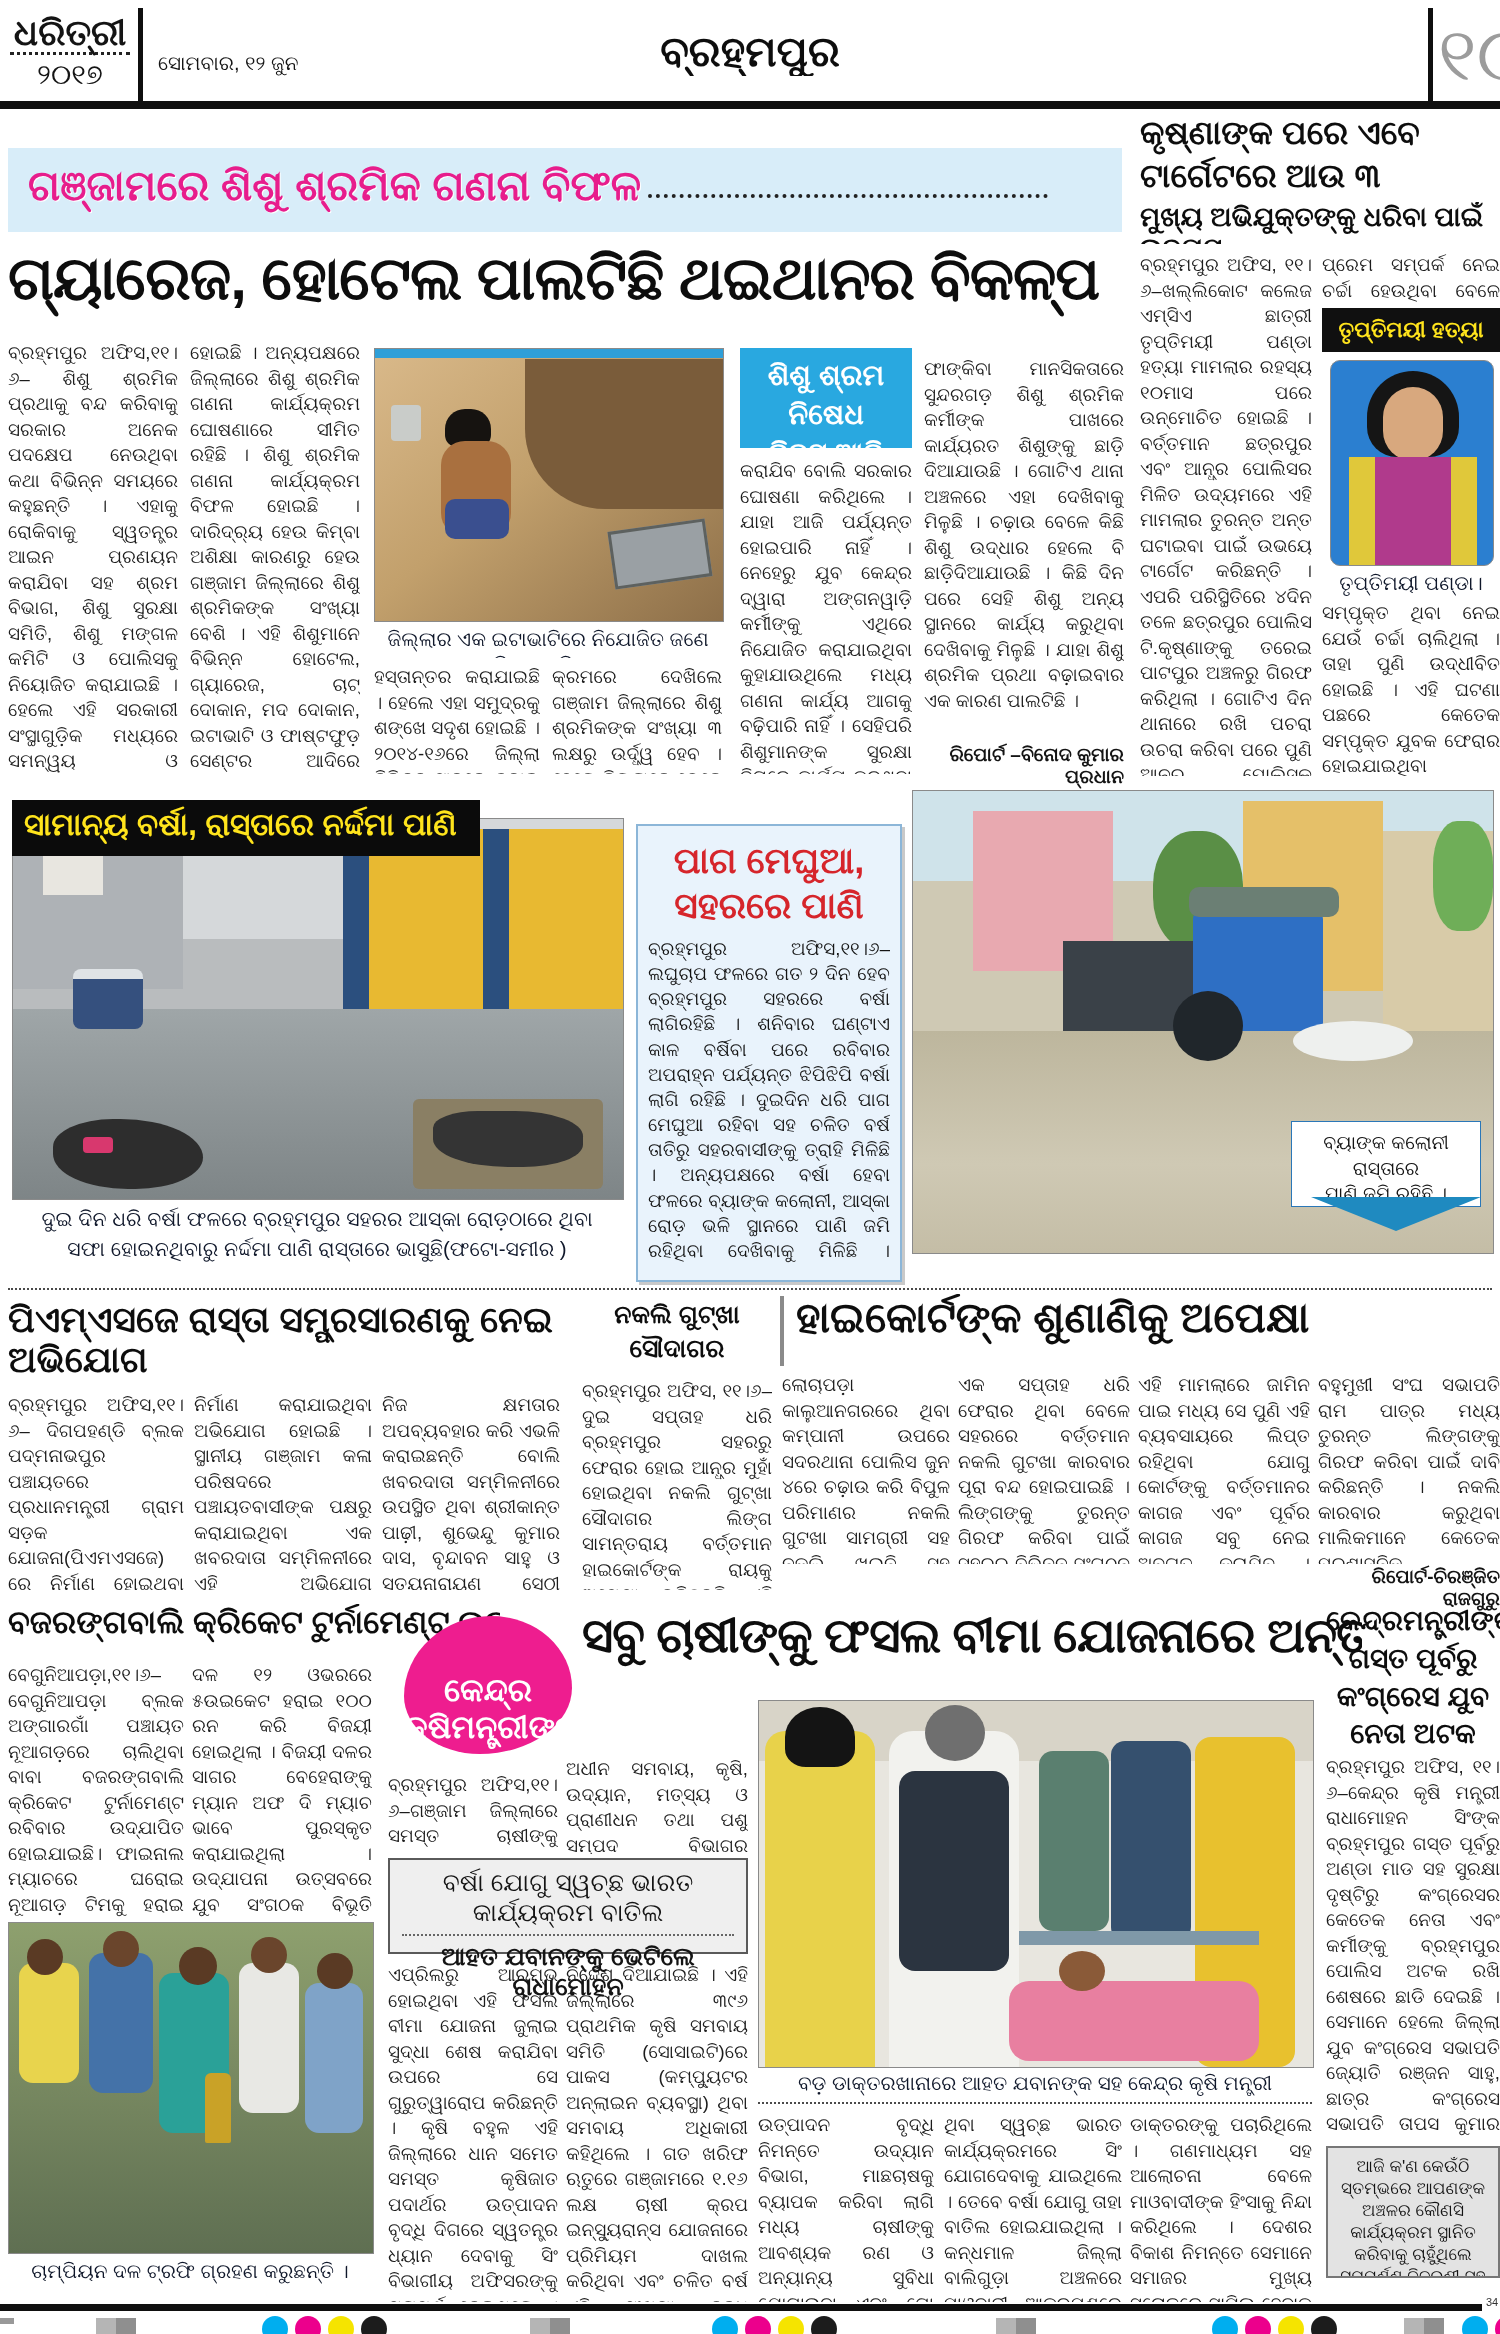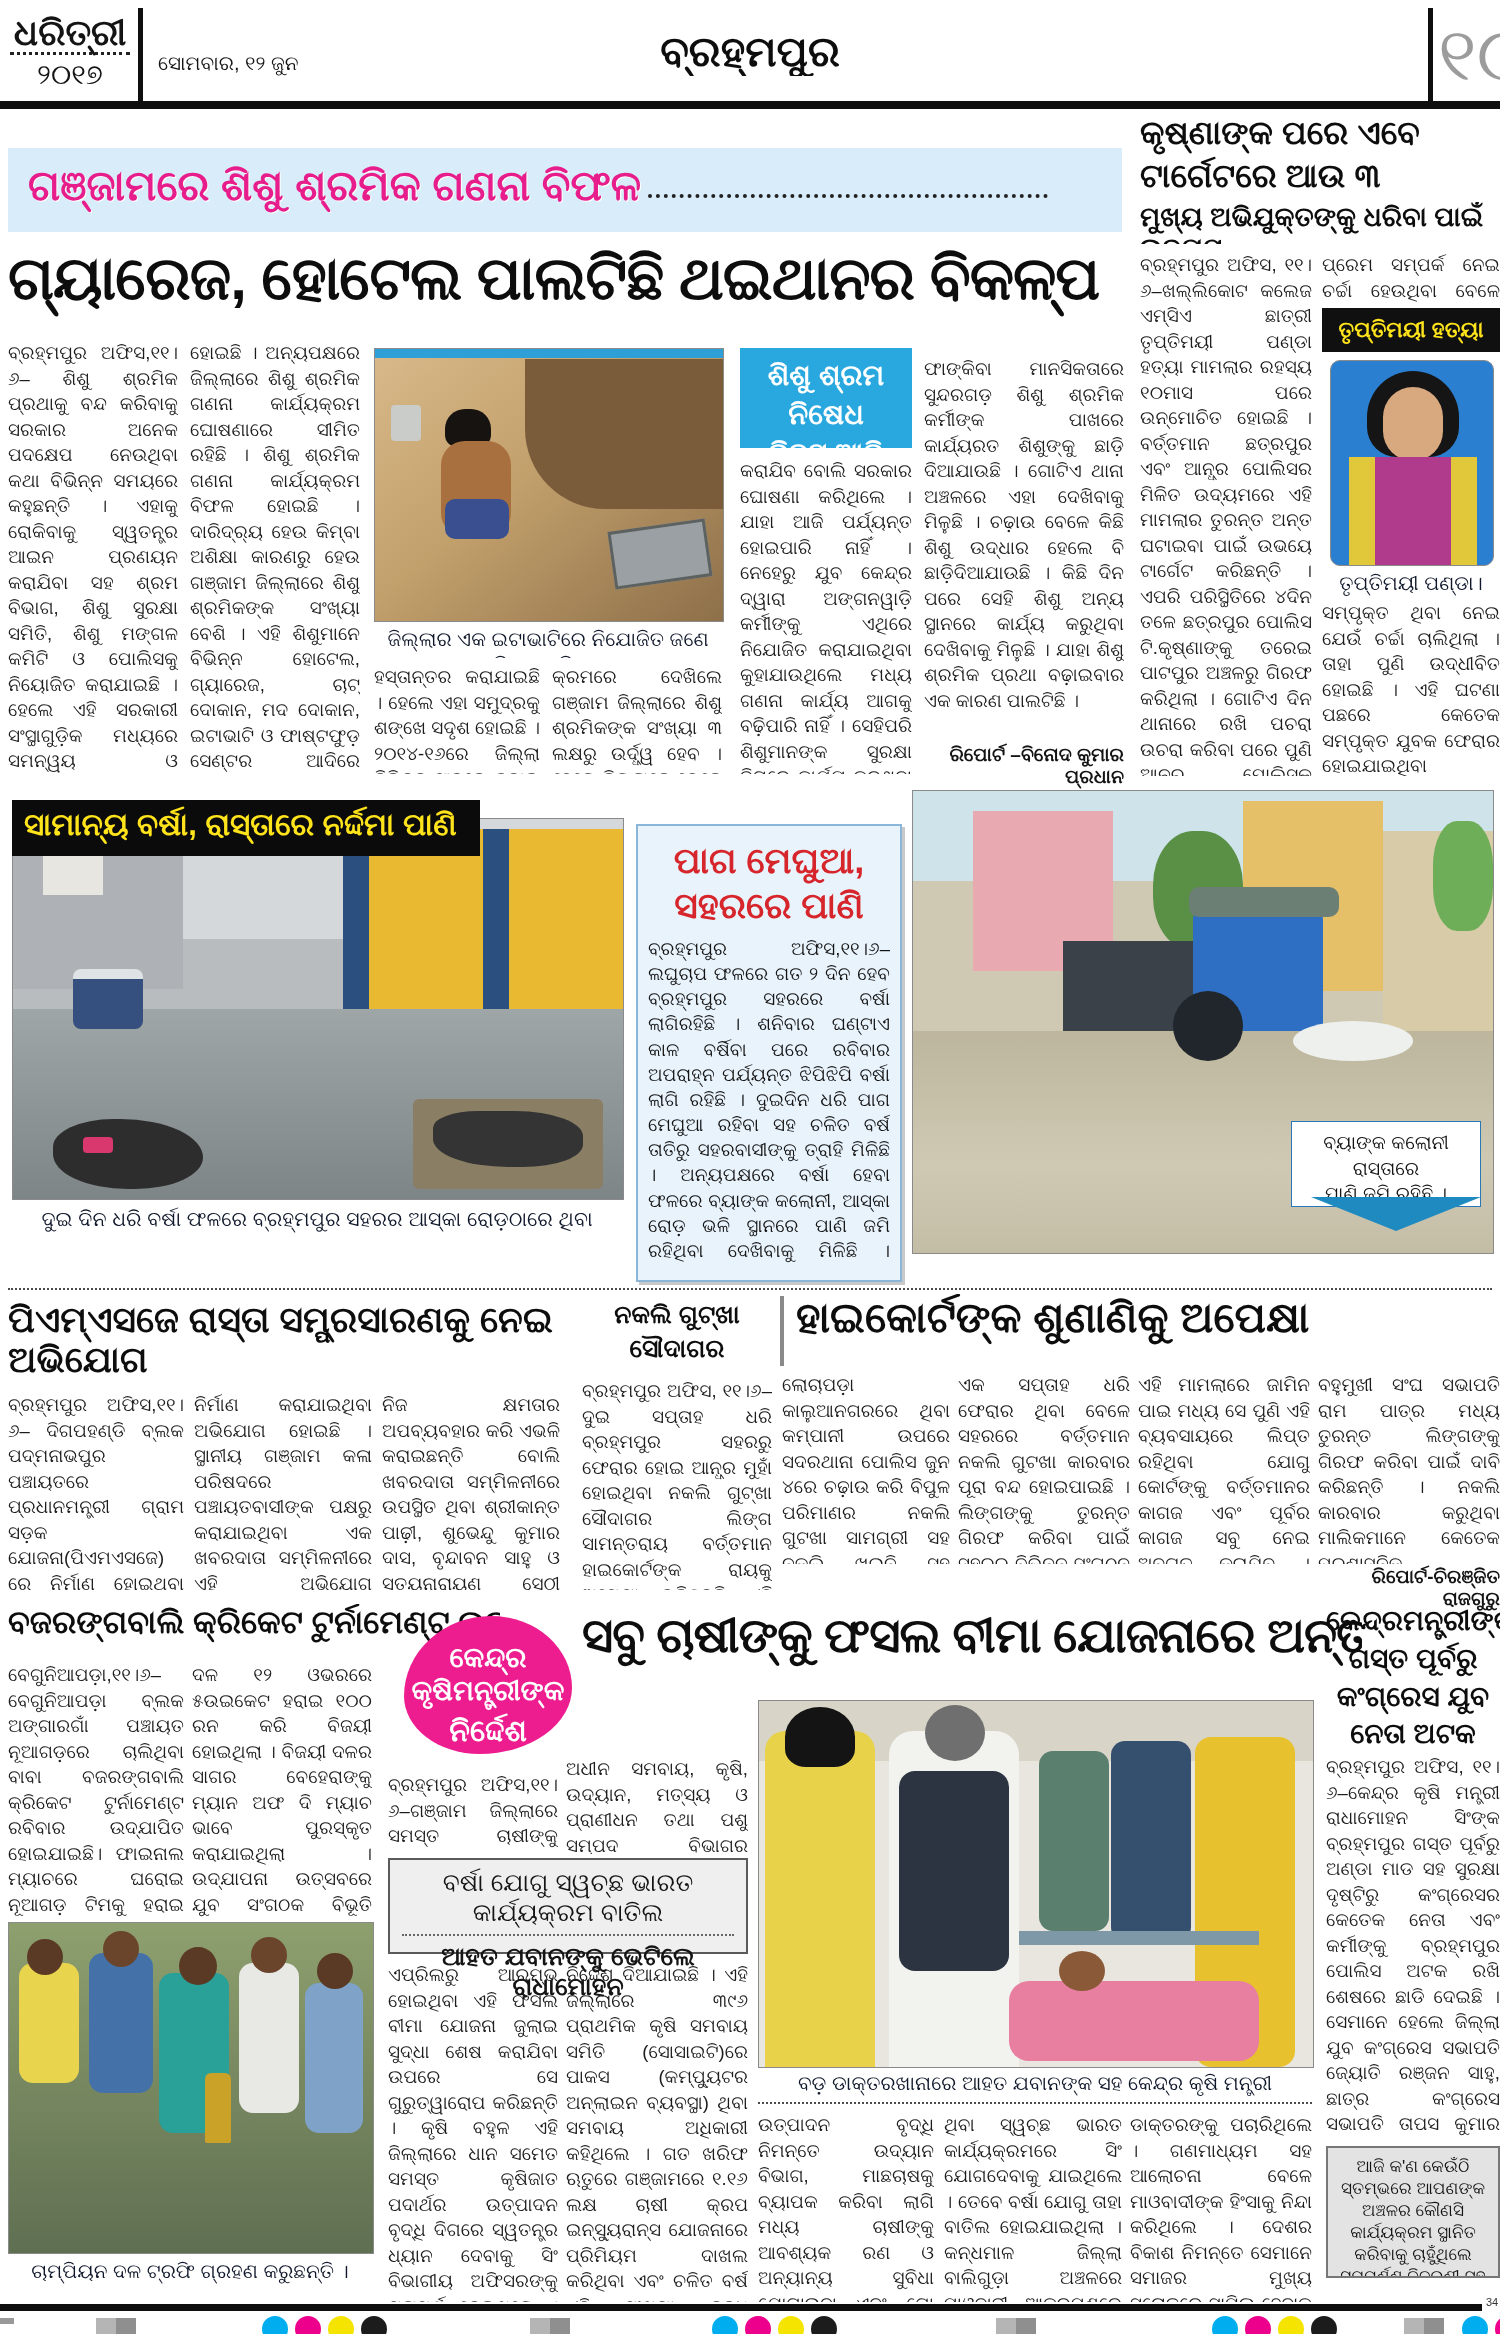--- a/index.html
+++ b/index.html
@@ -101,20 +101,21 @@
     <div class="ph" style="left:470px;top:10px;width:26px;height:190px;background:#2b4f7e;"></div>
     <div class="ph" style="left:0;top:190px;width:100%;height:190px;background:linear-gradient(#9fa6a8,#7e8587);"></div>
     <div class="ph" style="left:60px;top:150px;width:70px;height:50px;background:#35507e;border-radius:8px;border-top:10px solid #dfe3e6;"></div>
     <div class="ph" style="left:40px;top:300px;width:150px;height:70px;background:#2d2d2d;border-radius:40% 55% 45% 50%;"></div>
     <div class="ph" style="left:70px;top:318px;width:30px;height:16px;background:#d8386e;border-radius:4px;"></div>
     <div class="ph" style="left:400px;top:280px;width:190px;height:90px;background:#8a7f64;border-radius:6px;"></div>
     <div class="ph" style="left:420px;top:292px;width:150px;height:56px;background:#343434;border-radius:30% 45% 40% 50%;"></div>
   </div>
   <div class="abs" id="drainlabel" style="left:12px;top:800px;width:456px;height:56px;">ସାମାନ୍ୟ ବର୍ଷା, ରାସ୍ତାରେ ନର୍ଦ୍ଦମା ପାଣି</div>
   <div class="cap" style="left:12px;top:1206px;width:610px;height:30px;font-size:20.5px;">ଦୁଇ ଦିନ ଧରି ବର୍ଷା ଫଳରେ ବ୍ରହ୍ମପୁର ସହରର ଆସ୍କା ରୋଡ଼ଠାରେ ଥିବା ଡ୍ରେନ</div>
+  <div class="cap" style="left:12px;top:1236px;width:610px;height:30px;font-size:20.5px;">ସଫା ହୋଇନଥିବାରୁ ନର୍ଦ୍ଦମା ପାଣି ରାସ୍ତାରେ ଭାସୁଛି(ଫଟୋ-ସମୀର )</div>
 
   <div class="abs" id="weatherbox" style="left:636px;top:824px;width:266px;height:458px;box-sizing:border-box;padding:12px 10px;">
     <div class="wt">ପାଗ ମେଘୁଆ,</div>
     <div class="wt">ସହରରେ ପାଣି</div>
     <div style="margin-top:8px;height:330px;overflow:hidden;text-align:justify;font-size:18.5px;line-height:1.36;">ବ୍ରହ୍ମପୁର ଅଫିସ,୧୧।୬– ଲଘୁଚାପ ଫଳରେ ଗତ ୨ ଦିନ ହେବ ବ୍ରହ୍ମପୁର ସହରରେ ବର୍ଷା ଲାଗିରହିଛି । ଶନିବାର ଘଣ୍ଟାଏ କାଳ ବର୍ଷିବା ପରେ ରବିବାର ଅପରାହ୍ନ ପର୍ଯ୍ୟନ୍ତ ଝିପିଝିପି ବର୍ଷା ଲାଗି ରହିଛି । ଦୁଇଦିନ ଧରି ପାଗ ମେଘୁଆ ରହିବା ସହ ଚଳିତ ବର୍ଷ ତାତିରୁ ସହରବାସୀଙ୍କୁ ତ୍ରାହି ମିଳିଛି । ଅନ୍ୟପକ୍ଷରେ ବର୍ଷା ହେବା ଫଳରେ ବ୍ୟାଙ୍କ କଲୋନୀ, ଆସ୍କା ରୋଡ଼ ଭଳି ସ୍ଥାନରେ ପାଣି ଜମି ରହିଥିବା ଦେଖିବାକୁ ମିଳିଛି । ରାସ୍ତାରେ ପାଣି ଜମି ରହିଥିବାରୁ ଲୋକମାନେ ଯାତାୟାତରେ ଅସୁବିଧାର ସମ୍ମୁଖୀନ ହେଉଛନ୍ତି । ପାଣିପାଗ ବିଭାଗ ସୂଚନା ଅନୁସାରେ ଲଘୁଚାପ ପ୍ରଭାବରେ ଉପକୂଳ ଅଞ୍ଚଳରେ ବର୍ଷା ଲାଗିରହିବ । ସେହି ଅନୁସାରେ ଗଞ୍ଜାମ ଜିଲ୍ଲାର ବିଭିନ୍ନ ସ୍ଥାନରେ ଗତ ଦୁଇ ଦିନ ହେବ ବର୍ଷା ହୋଇଛି । ଶନିବାର ଗଞ୍ଜାମ ଜିଲ୍ଲାରେ ୩୪ ମିମି ବର୍ଷା ହୋଇଥିବା ରେକର୍ଡ଼ କରାଯାଇଛି ।</div>
   </div>
 
   <div class="photo" style="left:912px;top:790px;width:580px;height:462px;background:#cfc9b4;">
     <div class="ph" style="left:0;top:0;width:100%;height:90px;background:#cfe3ea;"></div>
     <div class="ph" style="left:60px;top:20px;width:140px;height:160px;background:#e8a9b0;"></div>
@@ -168,21 +169,21 @@
     <div class="ph" style="left:18px;top:16px;width:36px;height:36px;background:#5a3a24;border-radius:50%;"></div>
     <div class="ph" style="left:94px;top:8px;width:36px;height:36px;background:#6a452c;border-radius:50%;"></div>
     <div class="ph" style="left:170px;top:24px;width:38px;height:38px;background:#5a3a24;border-radius:50%;"></div>
     <div class="ph" style="left:242px;top:14px;width:36px;height:36px;background:#6a452c;border-radius:50%;"></div>
     <div class="ph" style="left:308px;top:30px;width:36px;height:36px;background:#5a3a24;border-radius:50%;"></div>
     <div class="ph" style="left:196px;top:150px;width:26px;height:70px;background:#c9a227;border-radius:6px 6px 2px 2px;"></div>
   </div>
   <div class="cap" style="left:8px;top:2258px;width:364px;height:30px;">ଚାମ୍ପିୟନ ଦଳ ଟ୍ରଫି ଗ୍ରହଣ କରୁଛନ୍ତି ।</div>
 
   <div class="abs" id="pinkblob" style="left:404px;top:1616px;width:168px;height:138px;padding-top:26px;box-sizing:border-box;">
-    <div style="font-size:28px;">କେନ୍ଦ୍ର କୃଷିମନ୍ତ୍ରୀଙ୍କ</div>
+    <div style="font-size:32px;margin-top:30px;">କେନ୍ଦ୍ର କୃଷିମନ୍ତ୍ରୀଙ୍କ</div>
     <div style="font-size:30px;margin-top:6px;">ନିର୍ଦ୍ଦେଶ</div>
   </div>
   <div class="hl" style="left:582px;top:1608px;width:780px;height:82px;font-size:48px;white-space:nowrap;letter-spacing:-1px;">ସବୁ ଚାଷୀଙ୍କୁ ଫସଲ ବୀମା ଯୋଜନାରେ ଅନ୍ତର୍ଭୁକ୍ତ କର</div>
   <div class="colTxt" style="left:388px;top:1772px;width:170px;height:82px;">ବ୍ରହ୍ମପୁର ଅଫିସ,୧୧।୬–ଗଞ୍ଜାମ ଜିଲ୍ଲାରେ ସମସ୍ତ ଚାଷୀଙ୍କୁ ପ୍ରଧାନମନ୍ତ୍ରୀ ଫସଲ ବୀମା ଯୋଜନାରେ ଅନ୍ତର୍ଭୁକ୍ତ କରିବାକୁ କେନ୍ଦ୍ର କୃଷି ଓ କୃଷକ କଲ୍ୟାଣ ମନ୍ତ୍ରୀ ରାଧା ମୋହନ ସିଂ ବିଭାଗୀୟ ଅଧିକାରୀଙ୍କୁ ନିର୍ଦ୍ଦେଶ ଦେଇଛନ୍ତି। ଚଳିତ ବର୍ଷର ଖରିଫ ଧାନଚାଷ ନିମନ୍ତେ ଗତ</div>
   <div class="colTxt" style="left:566px;top:1756px;width:182px;height:98px;">ଅଧୀନ ସମବାୟ, କୃଷି, ଉଦ୍ୟାନ, ମତ୍ସ୍ୟ ଓ ପ୍ରାଣୀଧନ ତଥା ପଶୁ ସମ୍ପଦ ବିଭାଗର କାର୍ଯ୍ୟାବଳୀ ନେଇ ସମୀକ୍ଷା କରିଥିଲେ । ଉପରୋକ୍ତ ବିଭାଗର ଅଧିକାରୀମାନଙ୍କ ସହ ସିଂ ବିସ୍ତୃତ ଆଲୋଚନା କରିଥିଲେ । ସମବାୟ ଓ ଅନ୍ୟ ବ୍ୟାଙ୍କରୁ କୃଷି ରଣ ନେଉଥିବା</div>
   <div class="abs" id="greybox1" style="left:388px;top:1858px;width:360px;height:96px;box-sizing:border-box;padding-top:8px;">
     <div style="font-weight:normal;font-size:25px;">ବର୍ଷା ଯୋଗୁ ସ୍ୱଚ୍ଛ ଭାରତ କାର୍ଯ୍ୟକ୍ରମ ବାତିଲ</div>
     <div style="border-top:2px dotted #666;margin:6px 12px;"></div>
     <div style="font-weight:bold;font-size:25px;">ଆହତ ଯବାନଙ୍କୁ ଭେଟିଲେ ରାଧାମୋହନ</div>
   </div>

